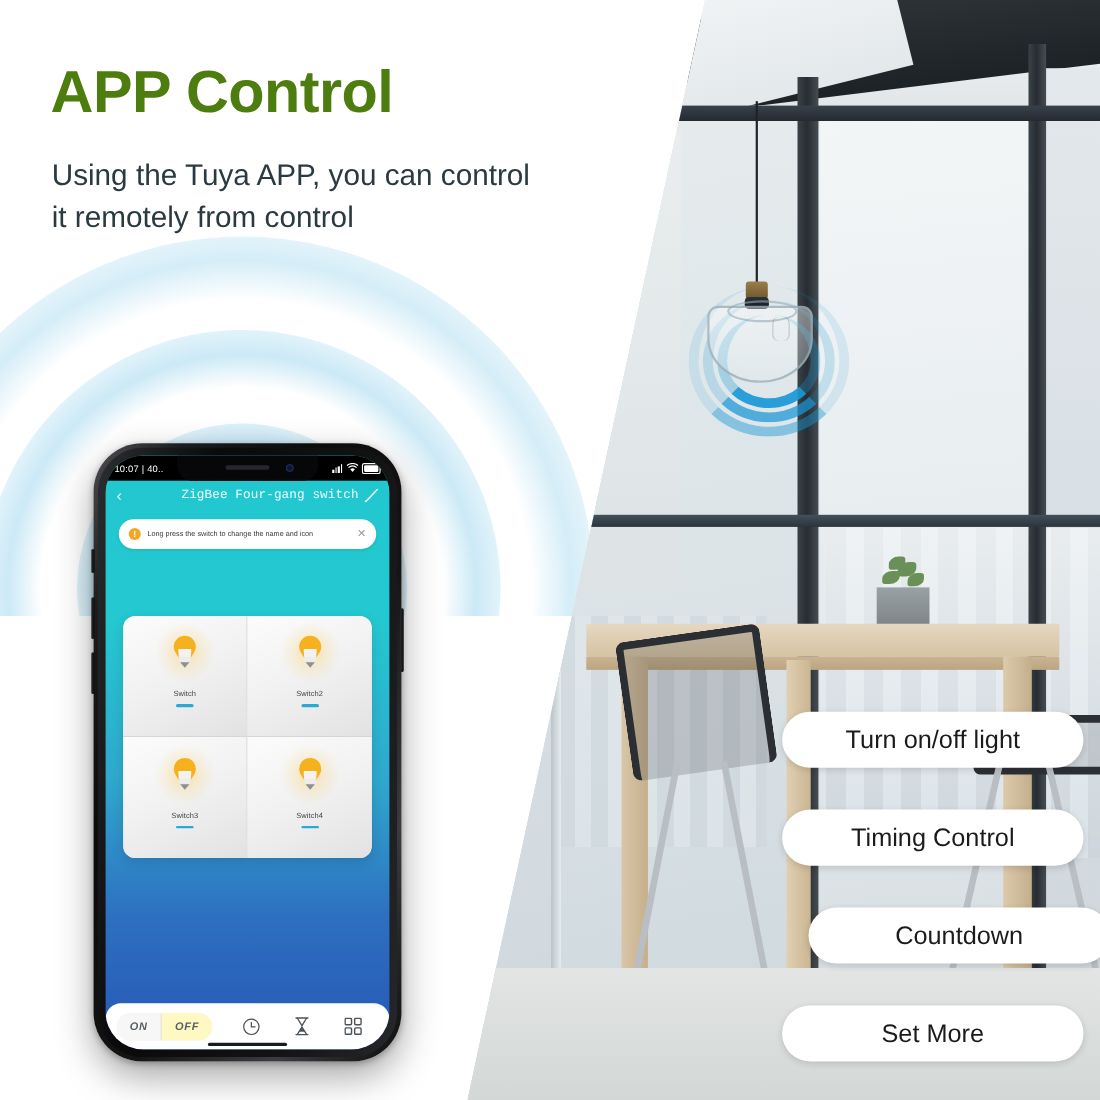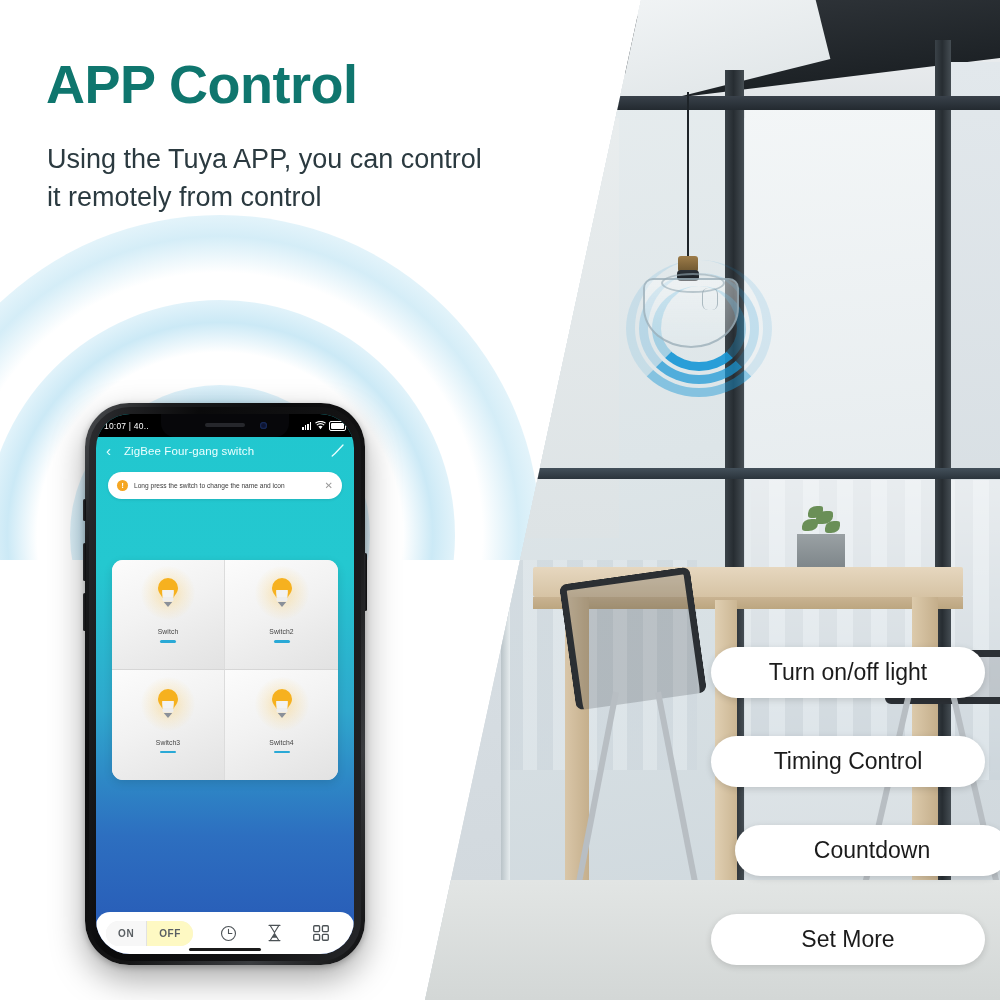--- a/index.html
+++ b/index.html
@@ -17,21 +17,21 @@
   
   .halo{position:absolute;border-radius:50%;}
   .halo-1{width:640px;height:640px;left:-100px;top:215px;
      background:radial-gradient(circle at 50% 50%, rgba(255,255,255,0) 58%, rgba(205,234,246,.85) 66%, rgba(222,242,250,.35) 76%, rgba(255,255,255,0) 88%);}
   .halo-2{width:470px;height:470px;left:-15px;top:300px;
      background:radial-gradient(circle at 50% 50%, rgba(255,255,255,0) 55%, rgba(198,231,245,.9) 64%, rgba(224,243,251,.4) 76%, rgba(255,255,255,0) 90%);}
   .halo-3{width:300px;height:300px;left:70px;top:385px;
      background:radial-gradient(circle at 50% 50%, rgba(255,255,255,0) 50%, rgba(196,230,245,.95) 62%, rgba(226,244,252,.45) 78%, rgba(255,255,255,0) 92%);}
   .halo-mask{position:absolute;left:-160px;top:560px;width:760px;height:460px;background:#ffffff;}
 
-  .headline{position:absolute;left:46px;top:57px;font-size:54px;font-weight:bold;color:#0f766e;letter-spacing:-0.5px;line-height:1;}
+  .headline{position:absolute;left:46px;top:57px;font-size:54px;font-weight:bold;color:#4d7c0f;letter-spacing:-0.5px;line-height:1;}
   .subline{position:absolute;left:47px;top:140px;font-size:27px;color:#2b3a40;line-height:1.42;font-weight:400;}
 
   
   .phone{position:absolute;left:85px;top:403px;width:280px;height:562px;}
   .phone-frame{position:absolute;inset:0;border-radius:44px;
      background:linear-gradient(118deg,#4d4f52 0%,#1b1c1e 14%,#0b0b0c 34%,#141415 58%,#3a3c3f 80%,#0e0e0f 100%);
      box-shadow:0 14px 34px rgba(0,0,0,.35), 0 2px 6px rgba(0,0,0,.25);}
   .phone-frame2{position:absolute;left:4px;top:4px;right:4px;bottom:4px;border-radius:41px;
      background:linear-gradient(100deg,#2c2d30,#0a0a0b 30%,#131314 70%,#26272a);}
   .phone-screen{position:absolute;left:11px;top:11px;width:258px;height:540px;border-radius:34px;overflow:hidden;
@@ -56,21 +56,21 @@
   .sig i:nth-child(1){left:0;height:3px;}
   .sig i:nth-child(2){left:2.6px;height:4.5px;}
   .sig i:nth-child(3){left:5.2px;height:6px;}
   .sig i:nth-child(4){left:7.8px;height:8px;}
   .batt{width:15px;height:8px;border:1px solid #fff;border-radius:2px;position:relative;display:inline-block;}
   .batt:after{content:"";position:absolute;right:-2.5px;top:2px;width:1.5px;height:3px;background:#fff;border-radius:0 1px 1px 0;}
   .batt i{position:absolute;left:1px;top:1px;bottom:1px;right:1px;background:#fff;border-radius:1px;}
 
   .appbar{position:absolute;left:0;top:23px;width:100%;height:27px;display:flex;align-items:center;z-index:4;padding:0 10px;box-sizing:border-box;}
   .appbar .back{color:#e9feff;font-size:15px;line-height:1;width:18px;}
-  .appbar .title{flex:1;text-align:left;color:#ecffff;font-size:11.5px;font-weight:400;letter-spacing:.1px;}
+  .appbar .title{flex:1;text-align:right;color:#ecffff;font-size:11.5px;font-weight:400;letter-spacing:.1px;font-family:Liberation Mono, monospace;}
   .appbar .edit{width:18px;text-align:right;}
   .appbar .edit svg{display:block;margin-left:auto;}
 
   .notice{position:absolute;left:12px;top:58px;width:234px;height:27px;background:#fff;border-radius:14px;z-index:4;
      display:flex;align-items:center;padding:0 9px;box-sizing:border-box;box-shadow:0 1px 3px rgba(0,0,0,.10);}
   .notice .warn{width:11px;height:11px;border-radius:50%;background:#f5a623;color:#fff;font-size:8px;font-weight:bold;
      display:flex;align-items:center;justify-content:center;flex:0 0 auto;line-height:1;}
   .notice .ntext{flex:1;margin-left:6px;font-size:6.6px;color:#3a3a3a;line-height:1.4;}
   .notice .nclose{width:10px;color:#9a9a9a;font-size:10px;text-align:right;line-height:1;}
 
@@ -82,21 +82,21 @@
   .sw-cell.c2{border-bottom:1px solid #d6d6d6;}
   .sw-cell.c3{border-right:1px solid #dcdcdc;}
   .bulb{position:relative;width:30px;height:38px;margin-top:-10px;}
   .bulb .glow{position:absolute;left:-12px;top:-10px;width:54px;height:54px;border-radius:50%;
      background:radial-gradient(circle,rgba(253,196,70,.40) 0%,rgba(253,200,80,.14) 45%,rgba(255,255,255,0) 72%);}
   .sw-name{font-size:6.8px;color:#444;margin-top:14px;letter-spacing:.1px;}
   .sw-bar{width:16px;height:2.2px;border-radius:2px;background:#2aa9d6;margin-top:5px;}
 
   .bottombar{position:absolute;left:0;bottom:0;width:100%;height:42px;background:#fff;border-top-left-radius:14px;border-top-right-radius:14px;
      z-index:4;display:flex;align-items:center;padding:0 10px;box-sizing:border-box;}
-  .onoff{display:flex;align-items:flex-start;background:#f2f2f2;border-radius:13px;overflow:hidden;height:25px;}
+  .onoff{display:flex;align-items:flex-start;background:#f2f2f2;border-radius:13px;overflow:hidden;height:25px;font-style:italic;}
   .onoff .seg{font-size:10px;color:#5a5f63;font-weight:bold;padding:0 12px;line-height:25px;letter-spacing:.6px;}
   .onoff .seg.on{background:#f7f7f7;}
   .onoff .seg.off{background:#fef9c3;border-left:1px solid #e2e2e2;}
   .navicons{flex:1;display:flex;align-items:center;justify-content:space-around;padding-left:12px;}
   .home-ind{position:absolute;left:50%;transform:translateX(-50%);bottom:3px;width:72px;height:3px;border-radius:3px;background:#1b1b1b;z-index:7;}
 
   
   .right-panel{position:absolute;left:0;top:0;width:1000px;height:1000px;
      clip-path:polygon(641px 0, 1000px 0, 1000px 1000px, 425px 1000px);
      overflow:hidden;background:#cfd7dc;}

